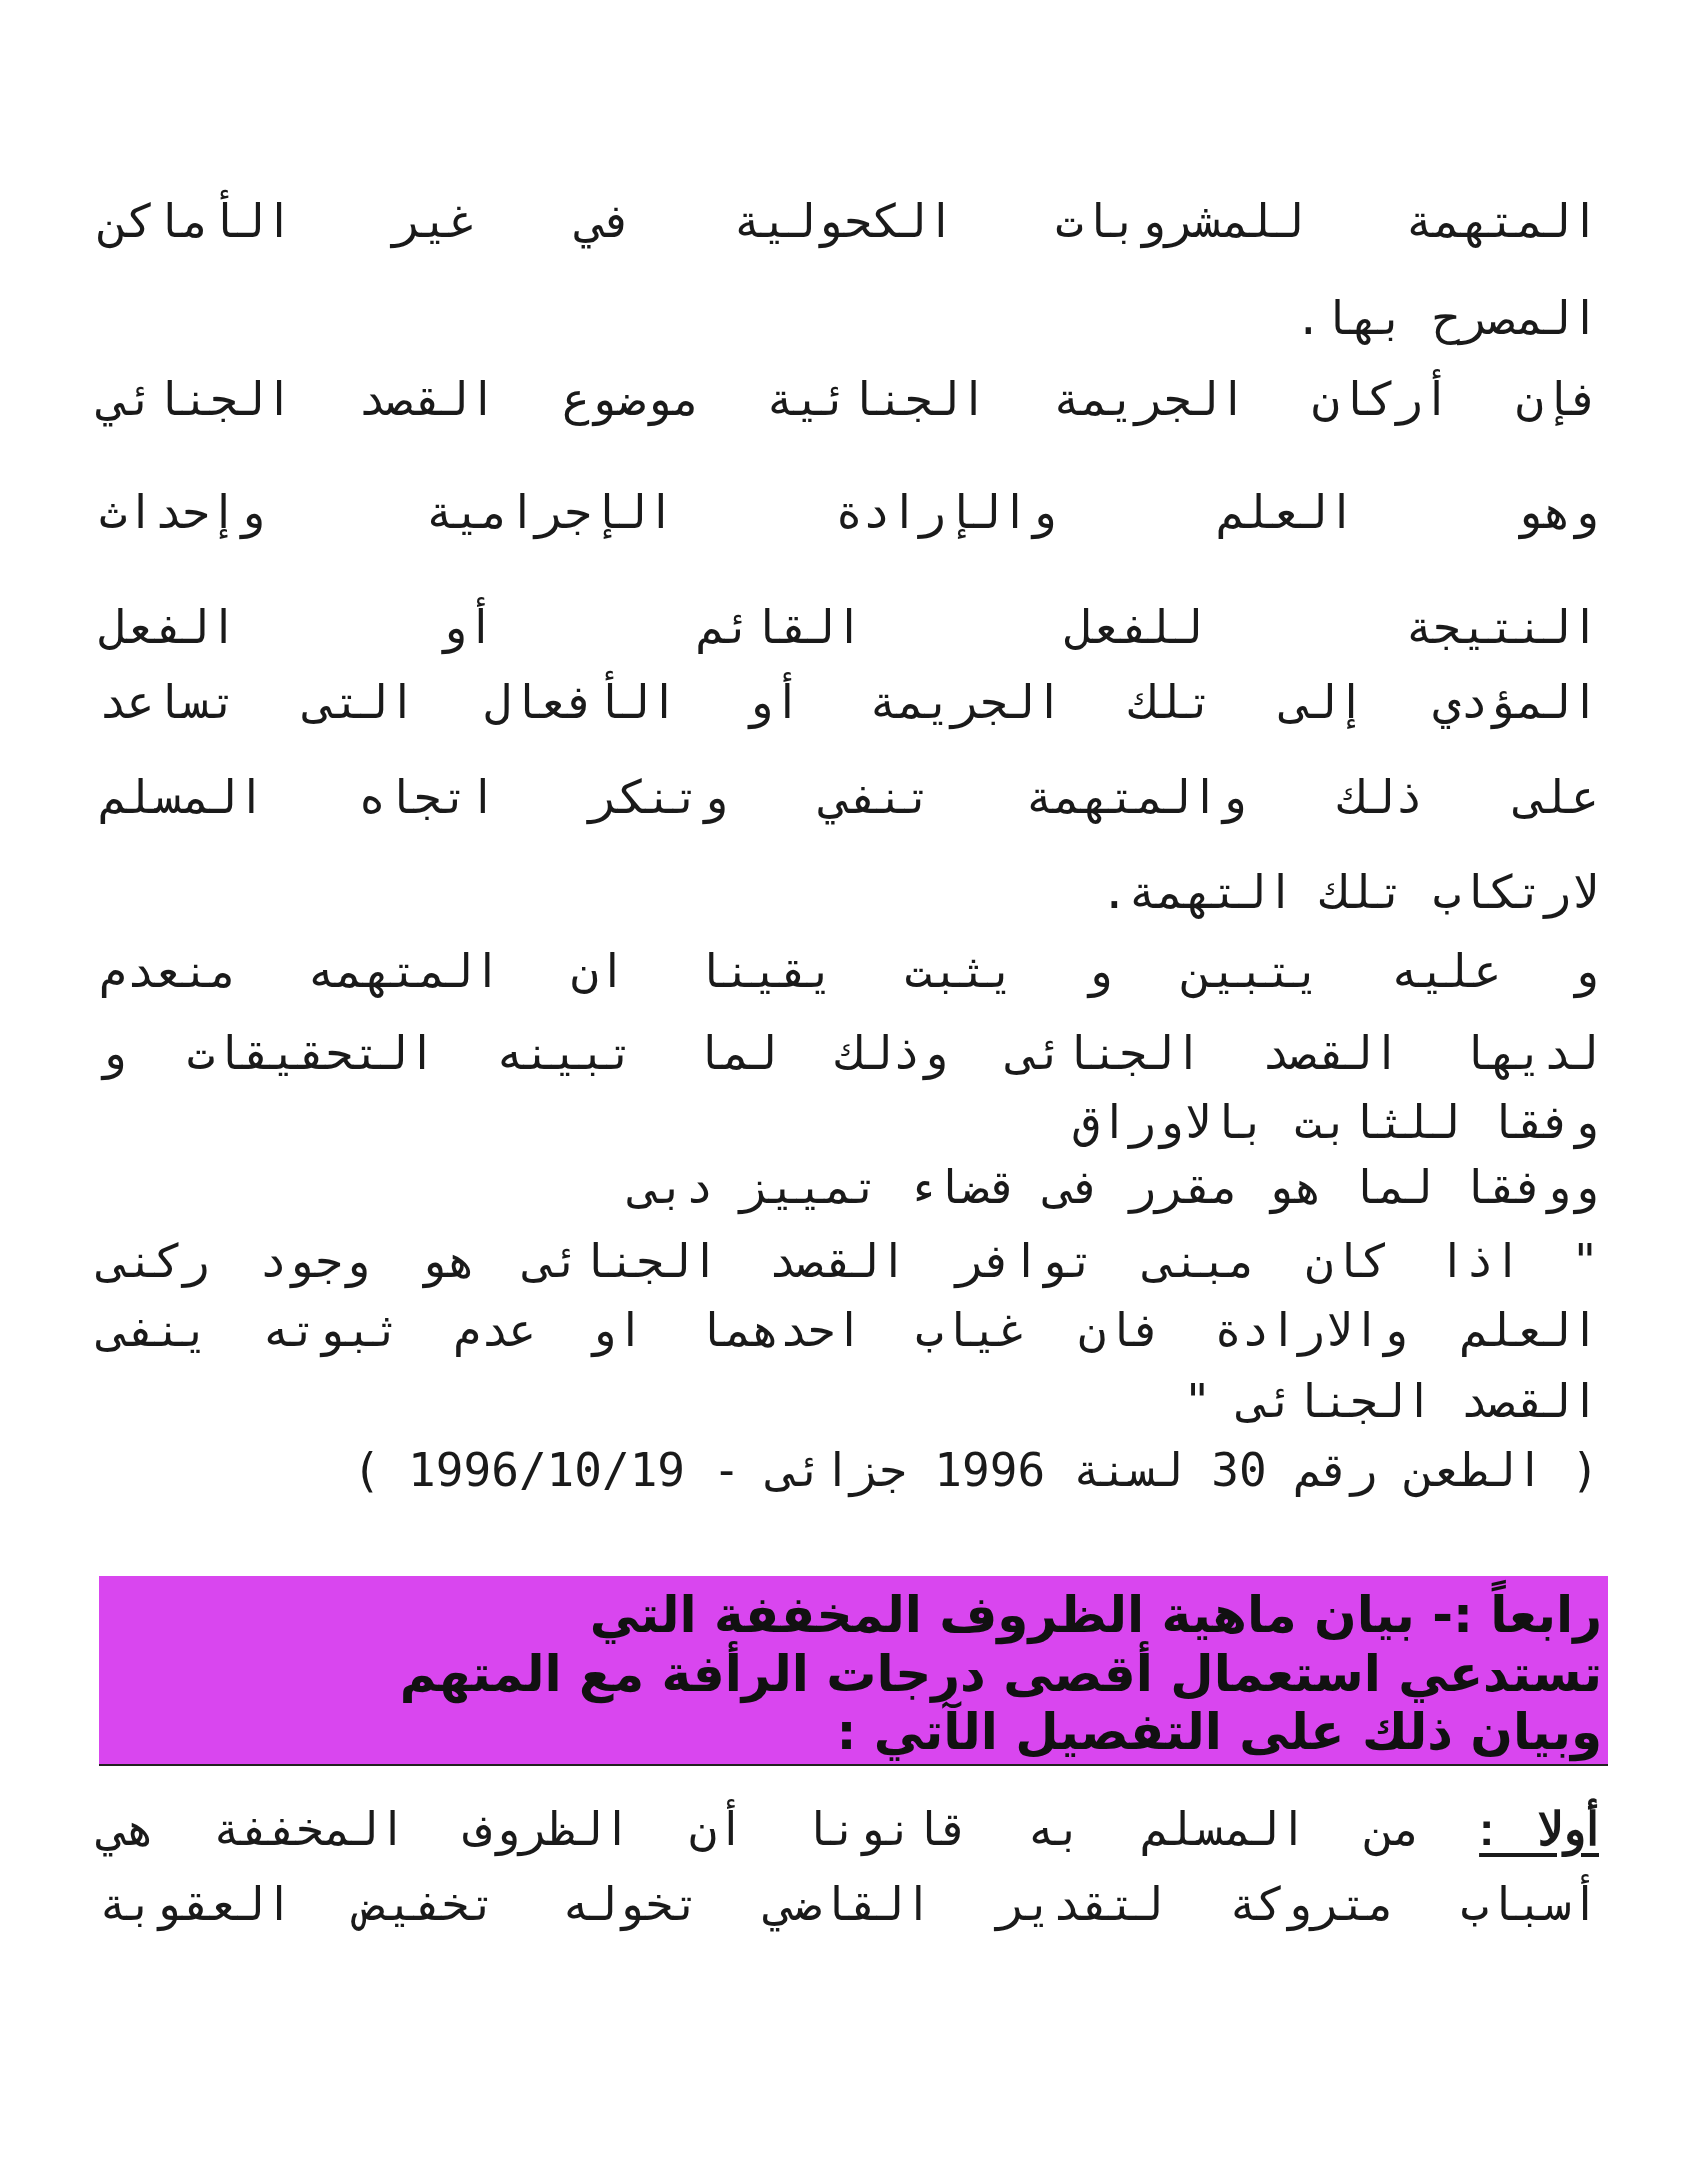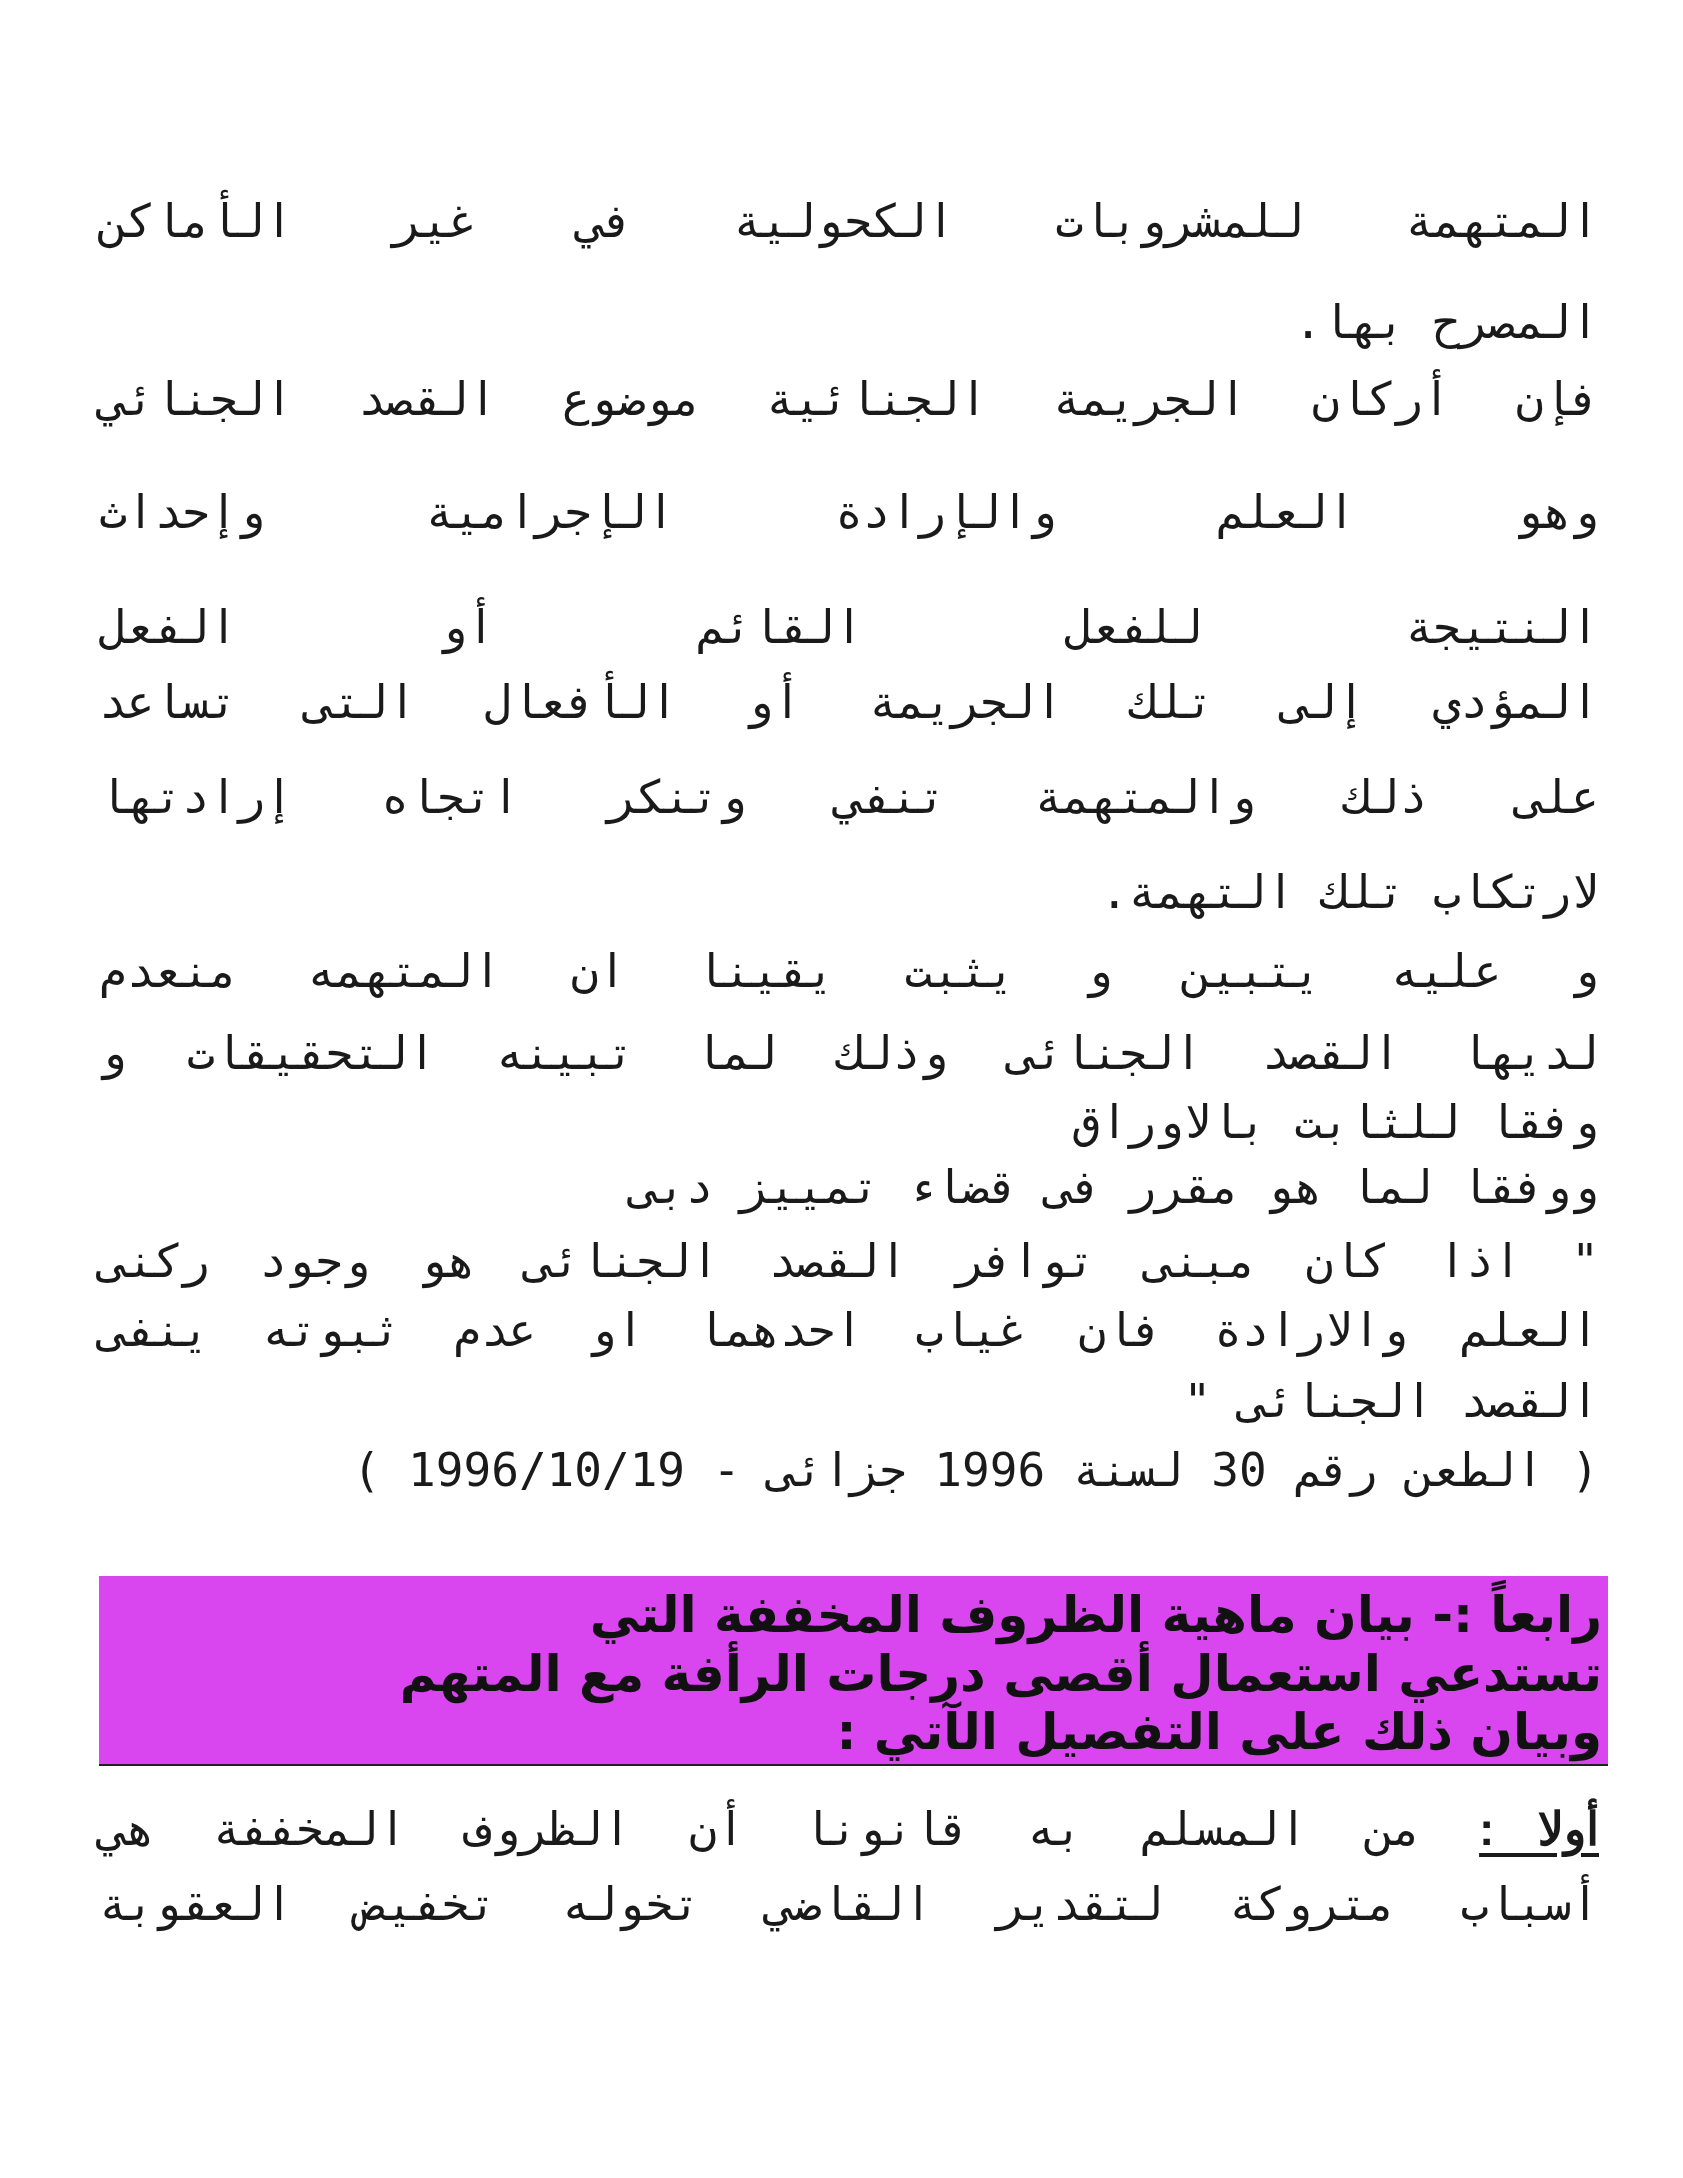--- a/index.html
+++ b/index.html
@@ -63,27 +63,27 @@
       text-decoration-thickness: 4px;
       text-underline-offset: 8px;
     }
   </style>
 </head>
 <body>
 
 <div class="page">
 
   <div class="line justify" style="top:198px;">المتهمة للمشروبات الكحولية في غير الأماكن</div>
-  <div class="line" style="top:299px;">المصرح بها.</div>
+  <div class="line" style="top:299px;font-family:Liberation Mono, monospace;">المصرح بها.</div>
 
   <div class="line justify" style="top:376px;">فإن أركان الجريمة الجنائية موضوع القصد الجنائي</div>
   <div class="line justify" style="top:489px;">وهو العلم والإرادة الإجرامية وإحداث</div>
   <div class="line justify" style="top:584px;margin-top:20px;">النتيجة للفعل القائم أو الفعل</div>
   <div class="line justify" style="top:679px;">المؤدي إلى تلك الجريمة أو الأفعال التى تساعد</div>
-  <div class="line justify" style="top:774px;">على ذلك والمتهمة تنفي وتنكر اتجاه إرادتها</div>
+  <div class="line justify" style="top:774px;">على ذلك والمتهمة تنفي وتنكر اتجاه المسلم</div>
   <div class="line" style="top:869px;">لارتكاب تلك التهمة.</div>
 
   <div class="line justify" style="top:948px;">و عليه يتبين و يثبت يقينا ان المتهمه منعدم</div>
   <div class="line justify" style="top:1030px;">لديها القصد الجنائى وذلك لما تبينه التحقيقات و</div>
   <div class="line" style="top:1099px;">وفقا للثابت بالاوراق</div>
 
   <div class="line" style="top:1168px;font-family:Liberation Mono, monospace;">ووفقا لما هو مقرر فى قضاء تمييز دبى</div>
   <div class="line justify" style="top:1238px;">" اذا كان مبنى توافر القصد الجنائى هو وجود ركنى</div>
   <div class="line justify" style="top:1307px;">العلم والارادة فان غياب احدهما او عدم ثبوته ينفى</div>
   <div class="line" style="top:1378px;">القصد الجنائى "</div>

